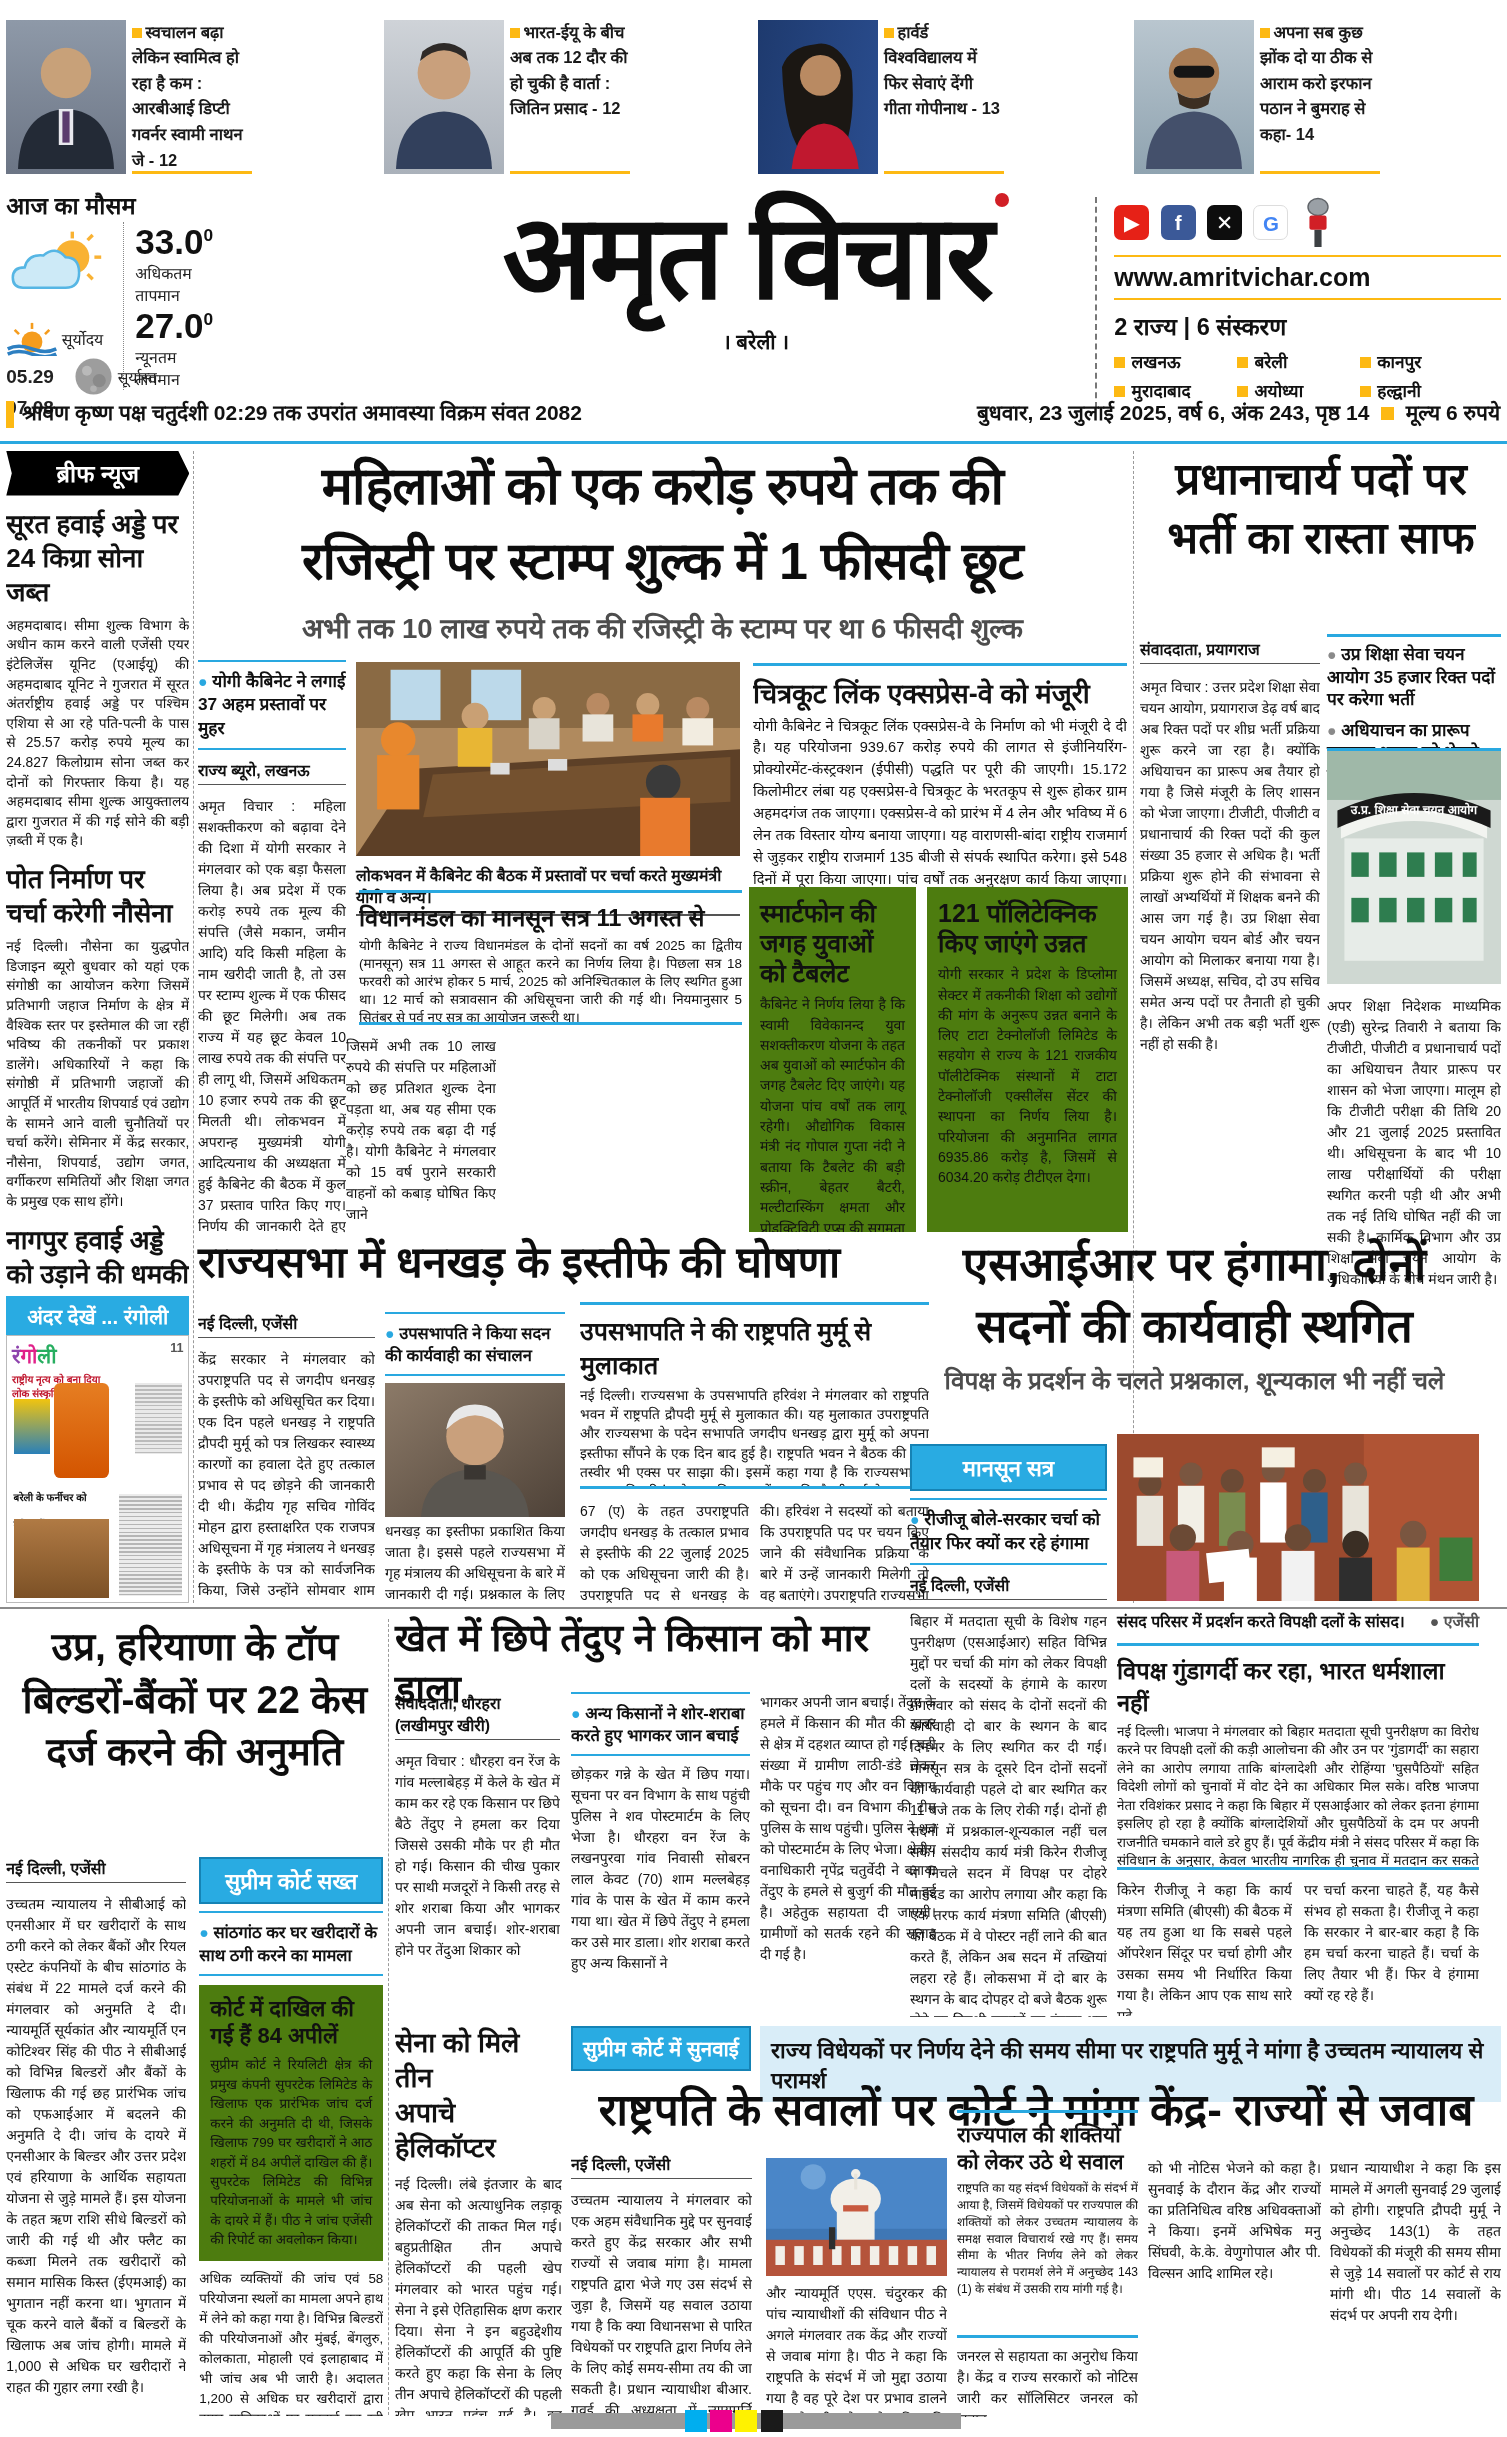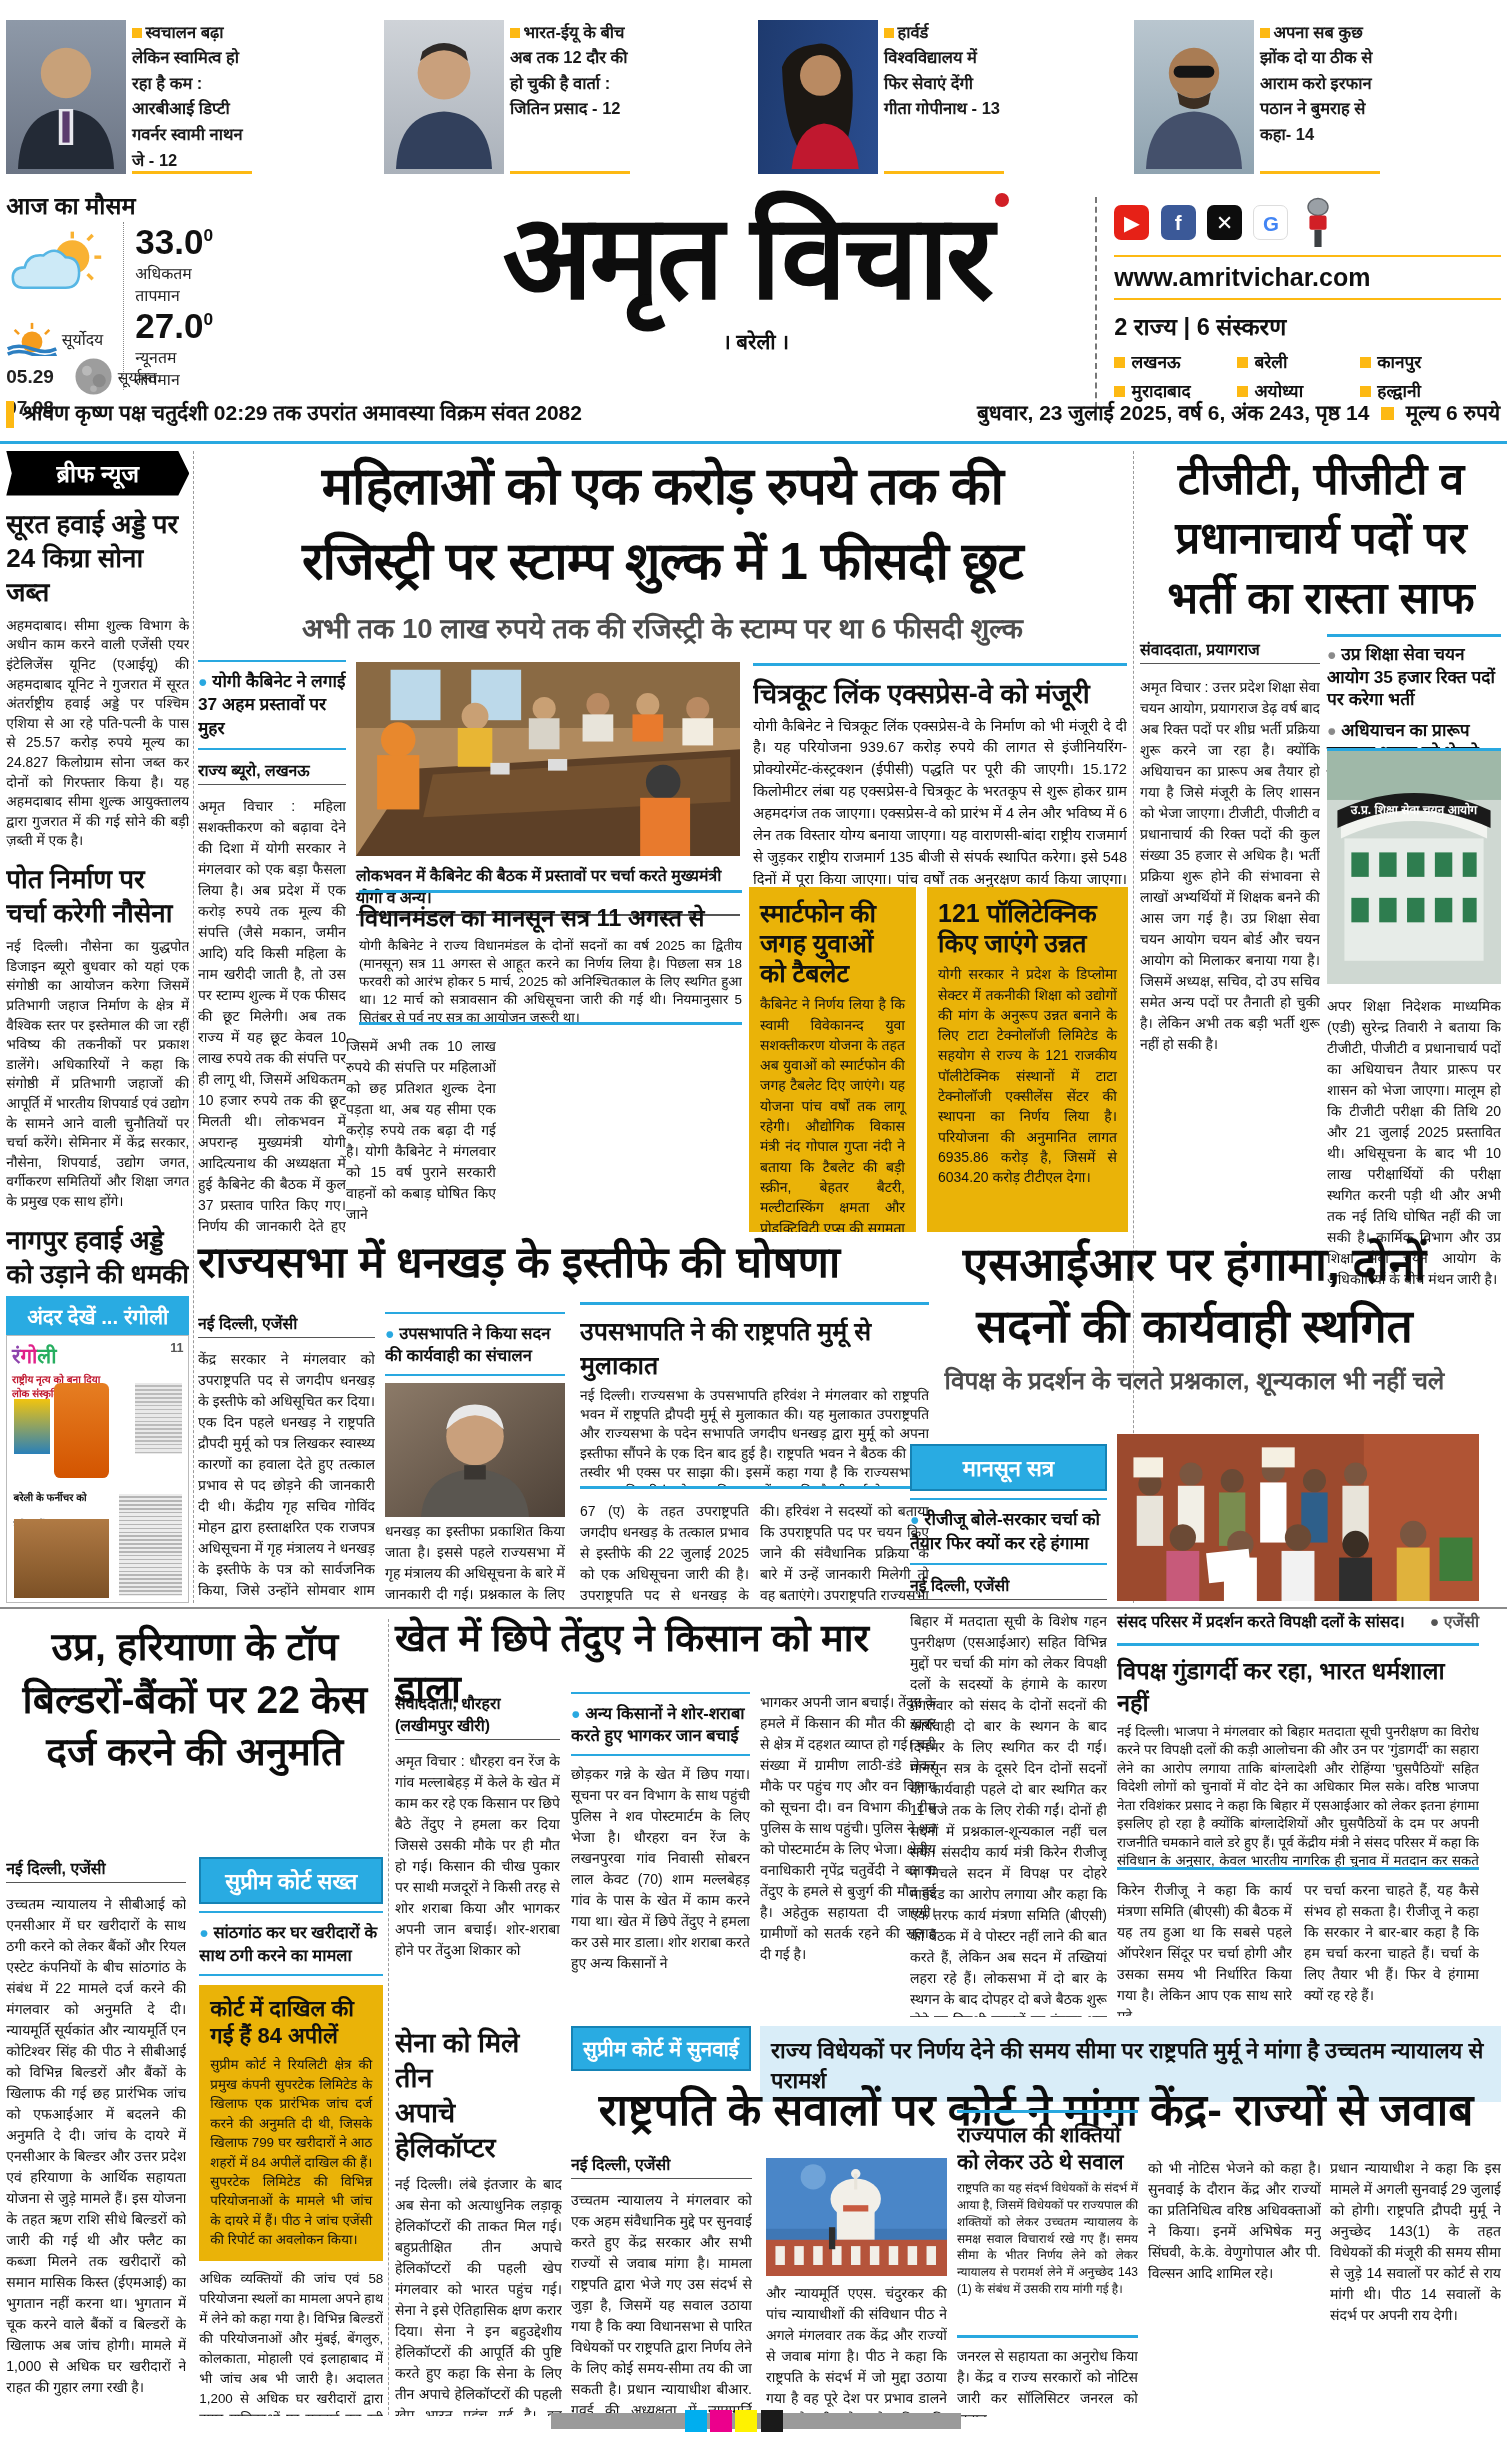--- a/index.html
+++ b/index.html
@@ -34,21 +34,21 @@
   
   .ribbon { background:#000000; color:#fff; font-weight:bold; font-size:23.6px; text-align:center; padding:6.3px 0; clip-path:polygon(0 0, 94% 0, 100% 50%, 94% 100%, 0 100%, 3% 50%); }
   .bhead { font-weight:bold; font-size:26px; line-height:1.3; margin:12.6px 0 6.3px; }
   .bbody { font-size:13.8px; line-height:1.42; text-align:justify; }
   .col { font-size:14px; line-height:1.5; text-align:justify; overflow:hidden; }
   .byline { font-weight:bold; font-size:15.8px; border-bottom:1.6px solid #555; padding-bottom:3px; margin-bottom:11px; }
   .bullet-head { font-weight:bold; font-size:19px; line-height:1.35; border-top:2.4px solid #29a8e0; border-bottom:2.4px solid #29a8e0; padding:7.9px 0; }
   .dot { color:#29a8e0; font-size:15.8px; }
   .caption { font-weight:bold; font-size:15.8px; padding-top:4.7px; border-bottom:2.4px solid #555; padding-bottom:6.3px; }
   .tag { background:#29abe2; color:#fff; font-weight:bold; font-size:22px; text-align:center; padding:6.3px 3.2px; border:2.4px double #1583b5; }
-  .bluebox { background:#eab308; padding:11px; overflow:hidden; }
+  .bluebox { background:#4d7c0f; padding:11px; overflow:hidden; }
   .bluebox h3 { font-size:25px; font-weight:bold; line-height:1.2; margin-bottom:6.3px; }
   .bluebox p { font-size:14px; line-height:1.45; text-align:justify; }
   .cybox { border-top:3.2px solid #29a8e0; border-bottom:3.2px solid #29a8e0; padding:7.9px 0; overflow:hidden; }
   .dash-v { position:absolute; border-left:1.6px dashed #9a9a9a; }
   .gray-hr { position:absolute; height:2.4px; background:#8a8a8a; }
   .banner { background:#d9edf8; font-weight:bold; font-size:22px; padding:7.9px 11px; }
 
   .lead-h1 { font-weight:bold; font-size:52px; line-height:1.45; color:#0d0d0d; text-align:center; letter-spacing:-0.8px; }
   .lead-sub { font-weight:bold; font-size:27.6px; color:#4d4d4d; text-align:center; margin-top:7.9px; }
   .sec-h { font-weight:bold; font-size:41px; line-height:1.35; color:#0d0d0d; }
@@ -269,21 +269,20 @@
       <p>कैबिनेट ने निर्णय लिया है कि स्वामी विवेकानन्द युवा सशक्तीकरण योजना के तहत अब युवाओं को स्मार्टफोन की जगह टैबलेट दिए जाएंगे। यह योजना पांच वर्षों तक लागू रहेगी। औद्योगिक विकास मंत्री नंद गोपाल गुप्ता नंदी ने बताया कि टैबलेट की बड़ी स्क्रीन, बेहतर बैटरी, मल्टीटास्किंग क्षमता और प्रोडक्टिविटी एप्स की सुगमता से योजना के शैक्षिक उद्देश्य बेहतर तरीके से पूरे हो सकेंगे।</p>
     </div>
     <div class="abs bluebox" style="left:729px;top:438px;width:201px;height:345px;">
       <h3>121 पॉलिटेक्निक किए जाएंगे उन्नत</h3>
       <p>योगी सरकार ने प्रदेश के डिप्लोमा सेक्टर में तकनीकी शिक्षा को उद्योगों की मांग के अनुरूप उन्नत बनाने के लिए टाटा टेक्नोलॉजी लिमिटेड के सहयोग से राज्य के 121 राजकीय पॉलीटेक्निक संस्थानों में टाटा टेक्नोलॉजी एक्सीलेंस सेंटर की स्थापना का निर्णय लिया है। परियोजना की अनुमानित लागत 6935.86 करोड़ है, जिसमें से 6034.20 करोड़ टीटीएल देगा।</p>
     </div>
   </div>
 
   <div class="abs" style="left:1140px;top:449px;width:362px;height:1154px;">
     <div class="sec-h" style="font-size:44px;text-align:center;">
-      <div>टीजीटी, पीजीटी व</div>
         <div>प्रधानाचार्य पदों पर</div>
         <div>भर्ती का रास्ता साफ</div>
     </div>
     <div class="abs byline" style="left:0;top:189px;width:180px;">संवाददाता, प्रयागराज</div>
     <div class="abs" style="left:187px;top:185px;width:174px;border-top:3.2px solid #29a8e0;padding-top:6.3px;">
       <div style="font-weight:bold;font-size:17.3px;line-height:1.3;margin-bottom:7.9px;"><span class="dot" style="color:#8a8a8a">●</span> <span>उप्र शिक्षा सेवा चयन आयोग 35 हजार रिक्त पदों पर करेगा भर्ती</span></div>
       <div style="font-weight:bold;font-size:17.3px;line-height:1.3;"><span class="dot" style="color:#8a8a8a">●</span> <span>अधियाचन का प्रारूप फाइनल शासन को भेजने की तैयारी</span></div>
     </div>
     <div class="abs col" style="left:0;top:228px;width:180px;height:926px;">अमृत विचार : उत्तर प्रदेश शिक्षा सेवा चयन आयोग, प्रयागराज डेढ़ वर्ष बाद अब रिक्त पदों पर शीघ्र भर्ती प्रक्रिया शुरू करने जा रहा है। क्योंकि अधियाचन का प्रारूप अब तैयार हो गया है जिसे मंजूरी के लिए शासन को भेजा जाएगा। टीजीटी, पीजीटी व प्रधानाचार्य की रिक्त पदों की कुल संख्या 35 हजार से अधिक है। भर्ती प्रक्रिया शुरू होने की संभावना से लाखों अभ्यर्थियों में शिक्षक बनने की आस जग गई है। उप्र शिक्षा सेवा चयन आयोग चयन बोर्ड और चयन आयोग को मिलाकर बनाया गया है। जिसमें अध्यक्ष, सचिव, दो उप सचिव समेत अन्य पदों पर तैनाती हो चुकी है। लेकिन अभी तक बड़ी भर्ती शुरू नहीं हो सकी है।</div>
     <div class="photo" style="left:187px;top:299px;width:174px;height:236px;border-top:3.2px solid #29a8e0;">

